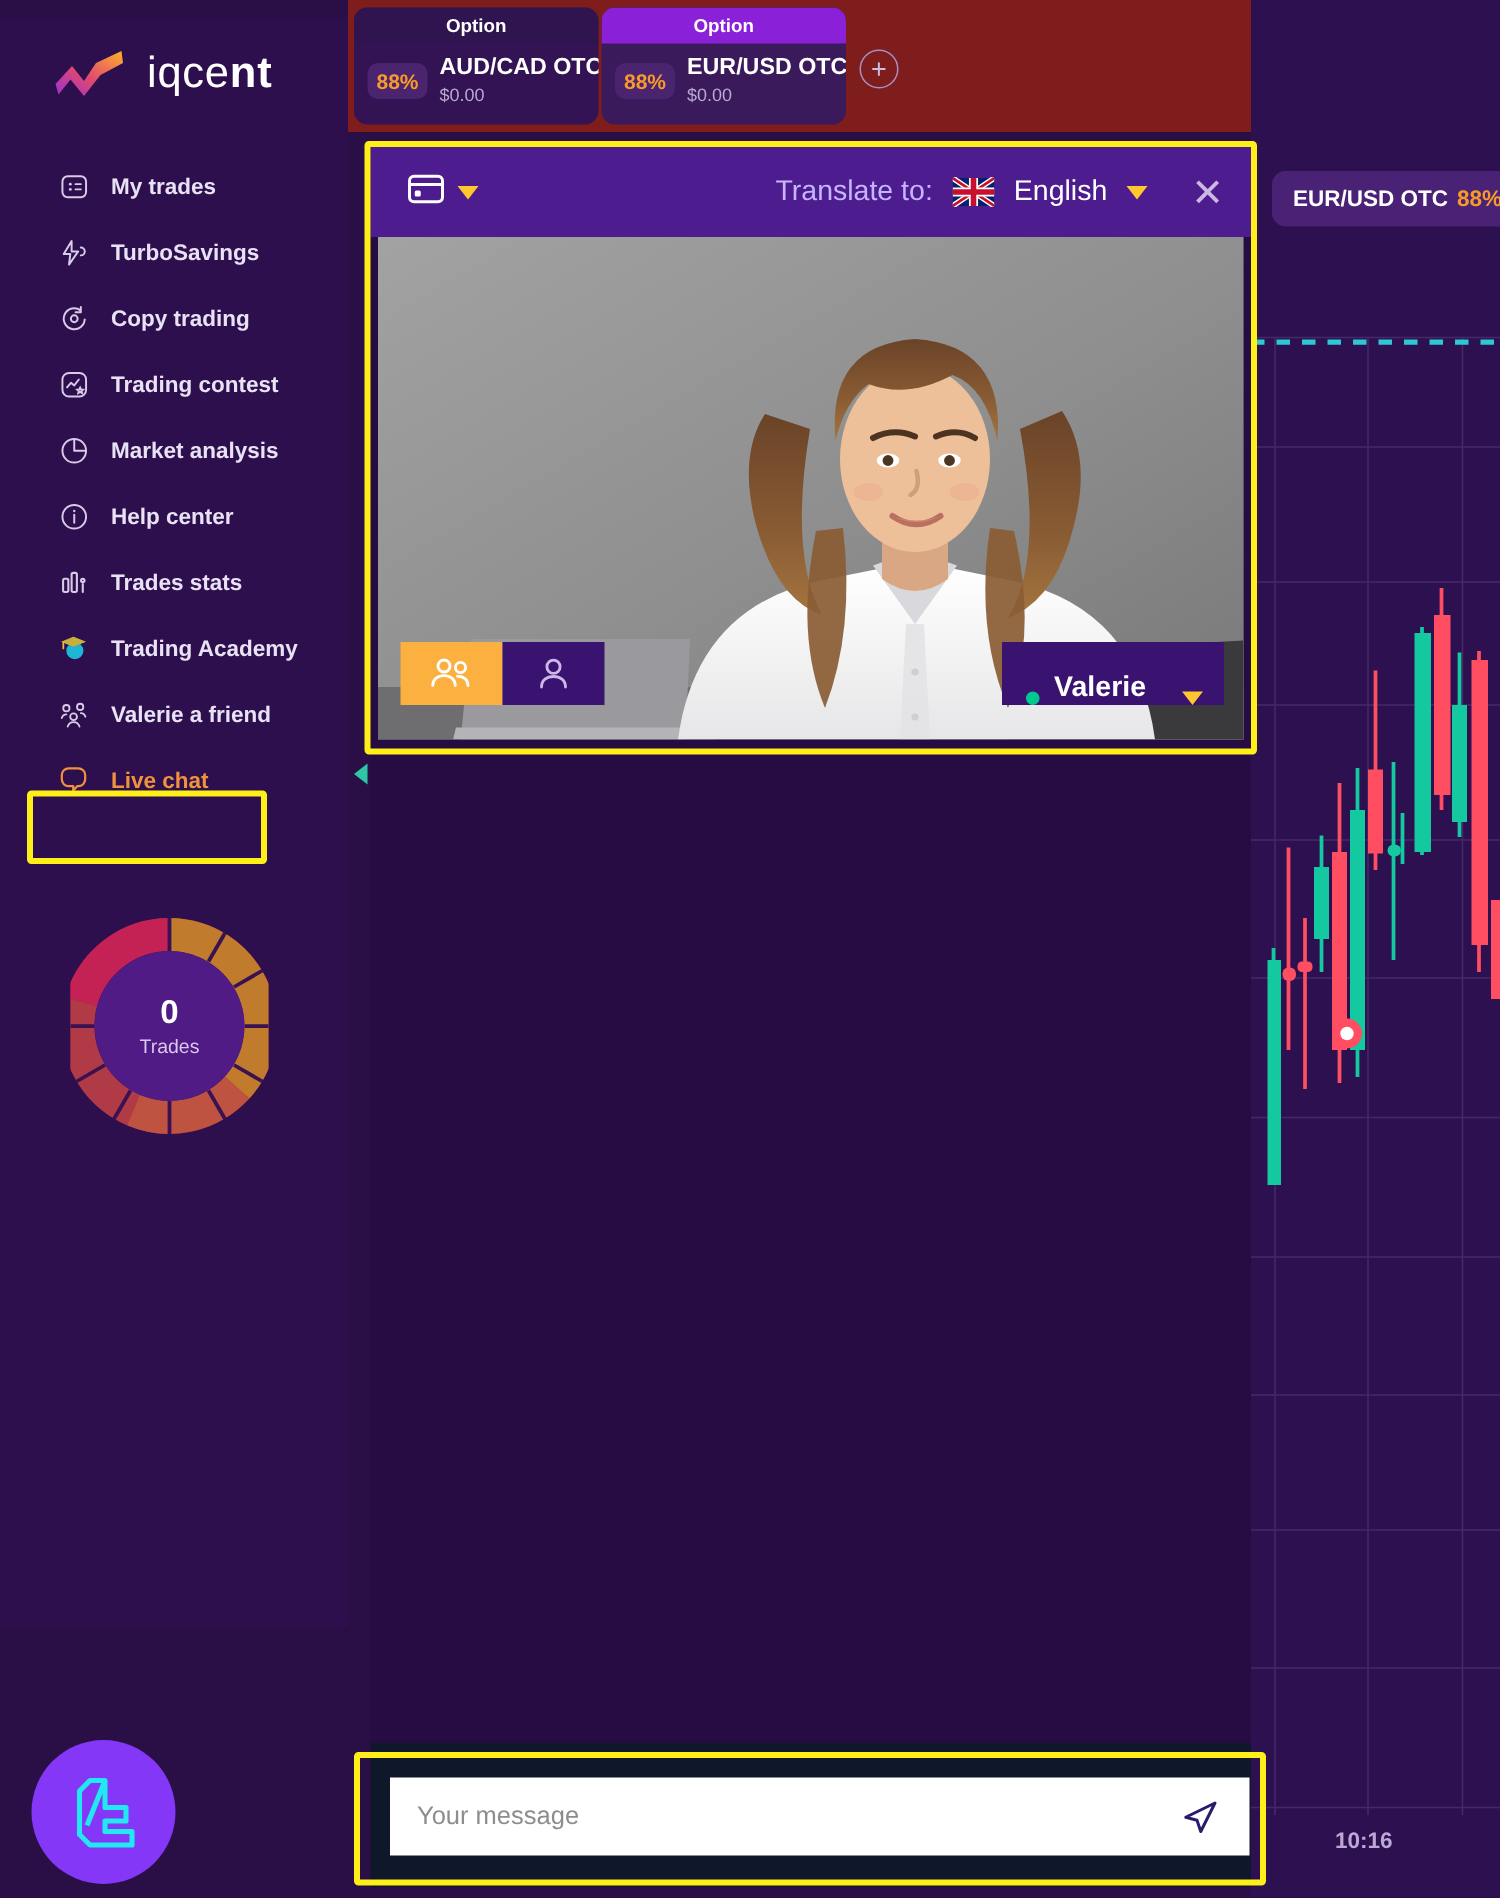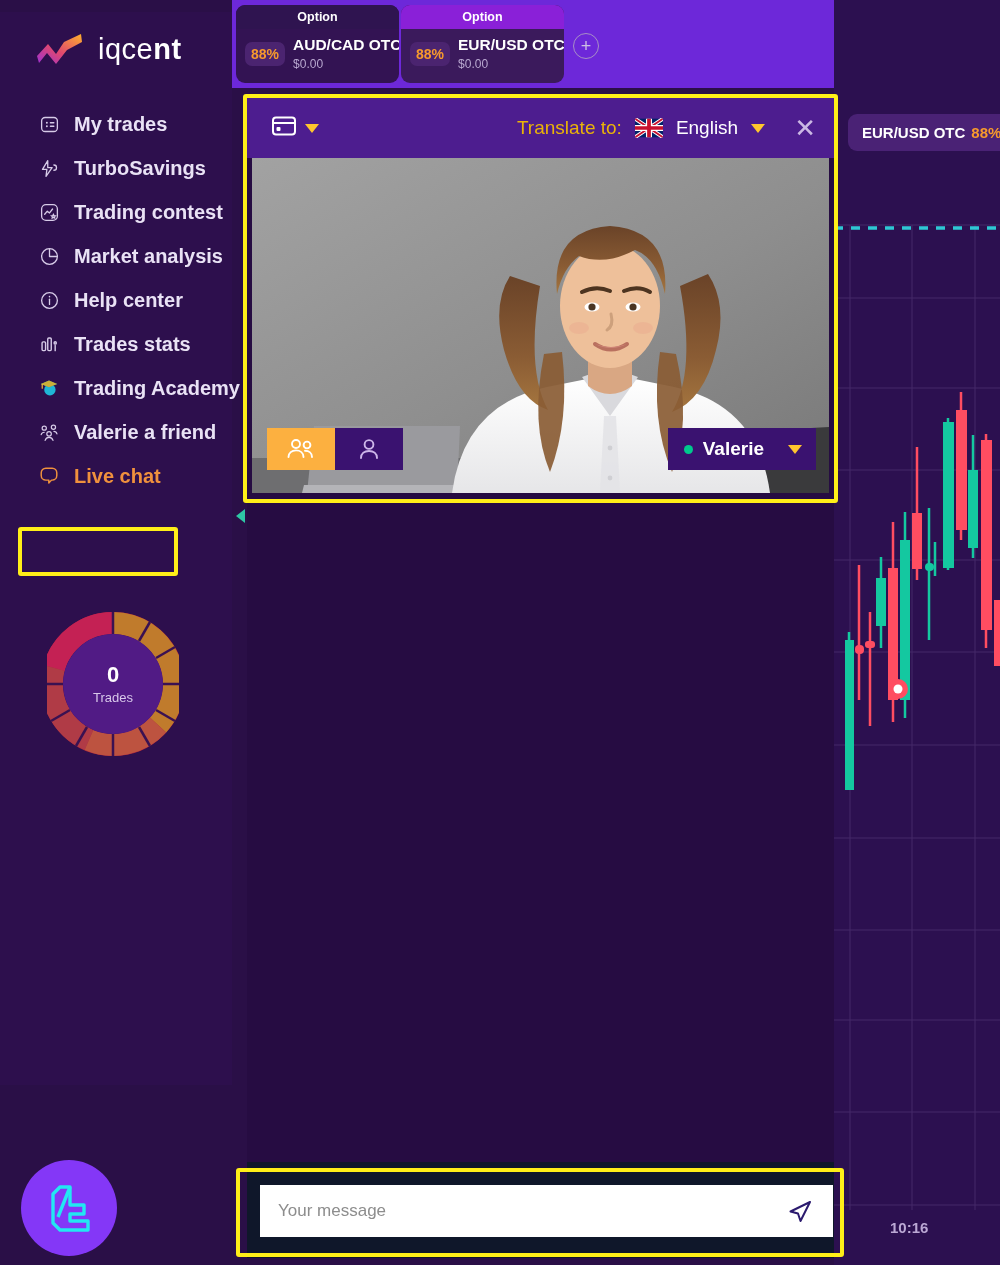--- a/index.html
+++ b/index.html
@@ -22,21 +22,21 @@
   .logo-text b { font-weight: 800; }
 
   .nav { position: absolute; left: 0; top: 90px; width: 232px; }
   .nav-item {
     display: flex; align-items: center; gap: 14px;
     height: 44px; padding-left: 38px; cursor: pointer;
     position: relative;
   }
   .nav-icon { width: 22px; height: 22px; flex: 0 0 22px; display: flex; align-items: center; justify-content: center; }
   .nav-icon svg { display: block; }
-  .nav-label { font-size: 20px; font-weight: 700; color: #e9e2f5; white-space: nowrap; }
+  .nav-label { font-size: 15px; font-weight: 700; color: #e9e2f5; white-space: nowrap; }
   .nav-item.active .nav-label { color: #f0913d; }
   .badge {
     display: inline-flex; align-items: center; justify-content: center;
     min-width: 18px; height: 18px; border-radius: 50%;
     background: #e53b50; color: #fff; font-size: 11px; font-weight: 700;
     margin-left: 6px;
   }
 
   
   .hl { position: absolute; border: 4px solid #ffef18; border-radius: 3px; pointer-events: none; }
@@ -48,21 +48,21 @@
   #donut { position: absolute; left: 47px; top: 598px; width: 132px; height: 148px; }
 
   
   #corner-logo {
     position: absolute; left: 21px; top: 1148px; width: 96px; height: 96px;
     border-radius: 50%; background: #8437f7;
     display: flex; align-items: center; justify-content: center;
   }
 
   
-  #topbar { position: absolute; left: 232px; top: 0; width: 768px; height: 88px; background: #6d28d9; }
+  #topbar { position: absolute; left: 232px; top: 0; width: 768px; height: 88px; background: #7f1d1d; }
   .asset-tab {
     position: absolute; top: 5px; width: 163px; height: 78px;
     border-radius: 9px; overflow: hidden; cursor: pointer;
     background: #331353;
   }
   .asset-tab.selected { background: #3b1a5c; }
   .asset-head {
     height: 24px; display: flex; align-items: center; justify-content: center;
     font-size: 12.5px; font-weight: 700; color: #ffffff;
     background: #2f1450;
@@ -84,37 +84,37 @@
 
   
   #chat { position: absolute; left: 247px; top: 98px; width: 587px; height: 1160px; background: #260c42; }
   #chat-header {
     height: 60px; background: #4d1d8f; display: flex; align-items: center;
     padding: 0 18px 0 24px; position: relative;
   }
   .card-icon-btn { display: flex; align-items: center; gap: 8px; cursor: pointer; }
   .caret { width: 0; height: 0; border-left: 7px solid transparent; border-right: 7px solid transparent; border-top: 9px solid #ffc62e; }
   .hdr-right { margin-left: auto; display: flex; align-items: center; gap: 13px; }
-  .translate-label { font-size: 19px; color: #eab308; font-weight: 400; }
+  .translate-label { font-size: 19px; color: #c4b5fd; font-weight: 400; }
   .flag { width: 28px; height: 20px; border-radius: 2px; overflow: hidden; display: block; }
   .lang { font-size: 19px; color: #ffffff; }
   .close-x { font-size: 26px; color: #cbb8e4; cursor: pointer; margin-left: 16px; font-weight: 300; line-height: 1; }
 
   
   #video-area { position: relative; height: 335px; margin: 0 5px; overflow: hidden; background: #8d8d8d; }
   #video-bg { position: absolute; inset: 0; }
   .vid-ctrls { position: absolute; left: 15px; bottom: 23px; display: flex; }
   .vid-btn {
     width: 68px; height: 42px; display: flex; align-items: center; justify-content: center;
     cursor: pointer; background: #3a1270;
   }
   .vid-btn.on { background: #fcb040; }
   .name-chip {
     position: absolute; right: 13px; bottom: 23px; height: 42px;
-    background: #3a1270; display: flex; align-items: center; gap: 10px;
+    background: #3a1270; display: flex; align-items: flex-end; gap: 10px;
     padding: 0 14px 0 16px; cursor: pointer;
   }
   .dot-online { width: 9px; height: 9px; border-radius: 50%; background: #00c98d; }
   .name-chip .nm { color: #ffffff; font-size: 19px; font-weight: 700; }
 
   
   #chat-body { height: 690px; background: #260c42; }
   #chat-input-bar { position: absolute; left: 0; bottom: 0; width: 587px; height: 96px; background: #0f172a; }
   #msg-box {
     position: absolute; left: 13px; top: 23px; width: 573px; height: 52px;
@@ -181,20 +181,30 @@
       <div class="nav-item">
         <span class="nav-icon">
           <svg width="21" height="21" viewBox="0 0 24 24" fill="none" stroke="#d7cbe8" stroke-width="1.5">
               <path d="M10 3 L4 13h5l-1 8 7-10h-5z" stroke-linejoin="round"></path>
               <path d="M17 8a3 3 0 1 1 0 6" stroke-linecap="round"></path>
             </svg>
         </span>
         <span class="nav-label">TurboSavings</span>
       </div>
 
+      <div class="nav-item">
+        <span class="nav-icon">
+          <svg width="21" height="21" viewBox="0 0 24 24" fill="none" stroke="#d7cbe8" stroke-width="1.5">
+              <path d="M20 12a8 8 0 1 1-3.2-6.4"></path>
+              <path d="M17 3v4h-4" stroke-linecap="round" stroke-linejoin="round"></path>
+              <circle cx="12" cy="12" r="2.6"></circle>
+            </svg>
+        </span>
+        <span class="nav-label">Copy trading</span>
+      </div>
 
       <div class="nav-item">
         <span class="nav-icon">
           <svg width="21" height="21" viewBox="0 0 24 24" fill="none" stroke="#d7cbe8" stroke-width="1.5">
               <rect x="3" y="3" width="18" height="18" rx="5"></rect>
               <path d="M6.5 14l3-3.5 2.5 2 3.5-4.5" stroke-linecap="round" stroke-linejoin="round"></path>
               <path d="M16.5 14.2l.7 1.4 1.5.2-1.1 1 .3 1.5-1.4-.8-1.4.8.3-1.5-1.1-1 1.5-.2z"></path>
             </svg>
         </span>
         <span class="nav-label">Trading contest</span>

